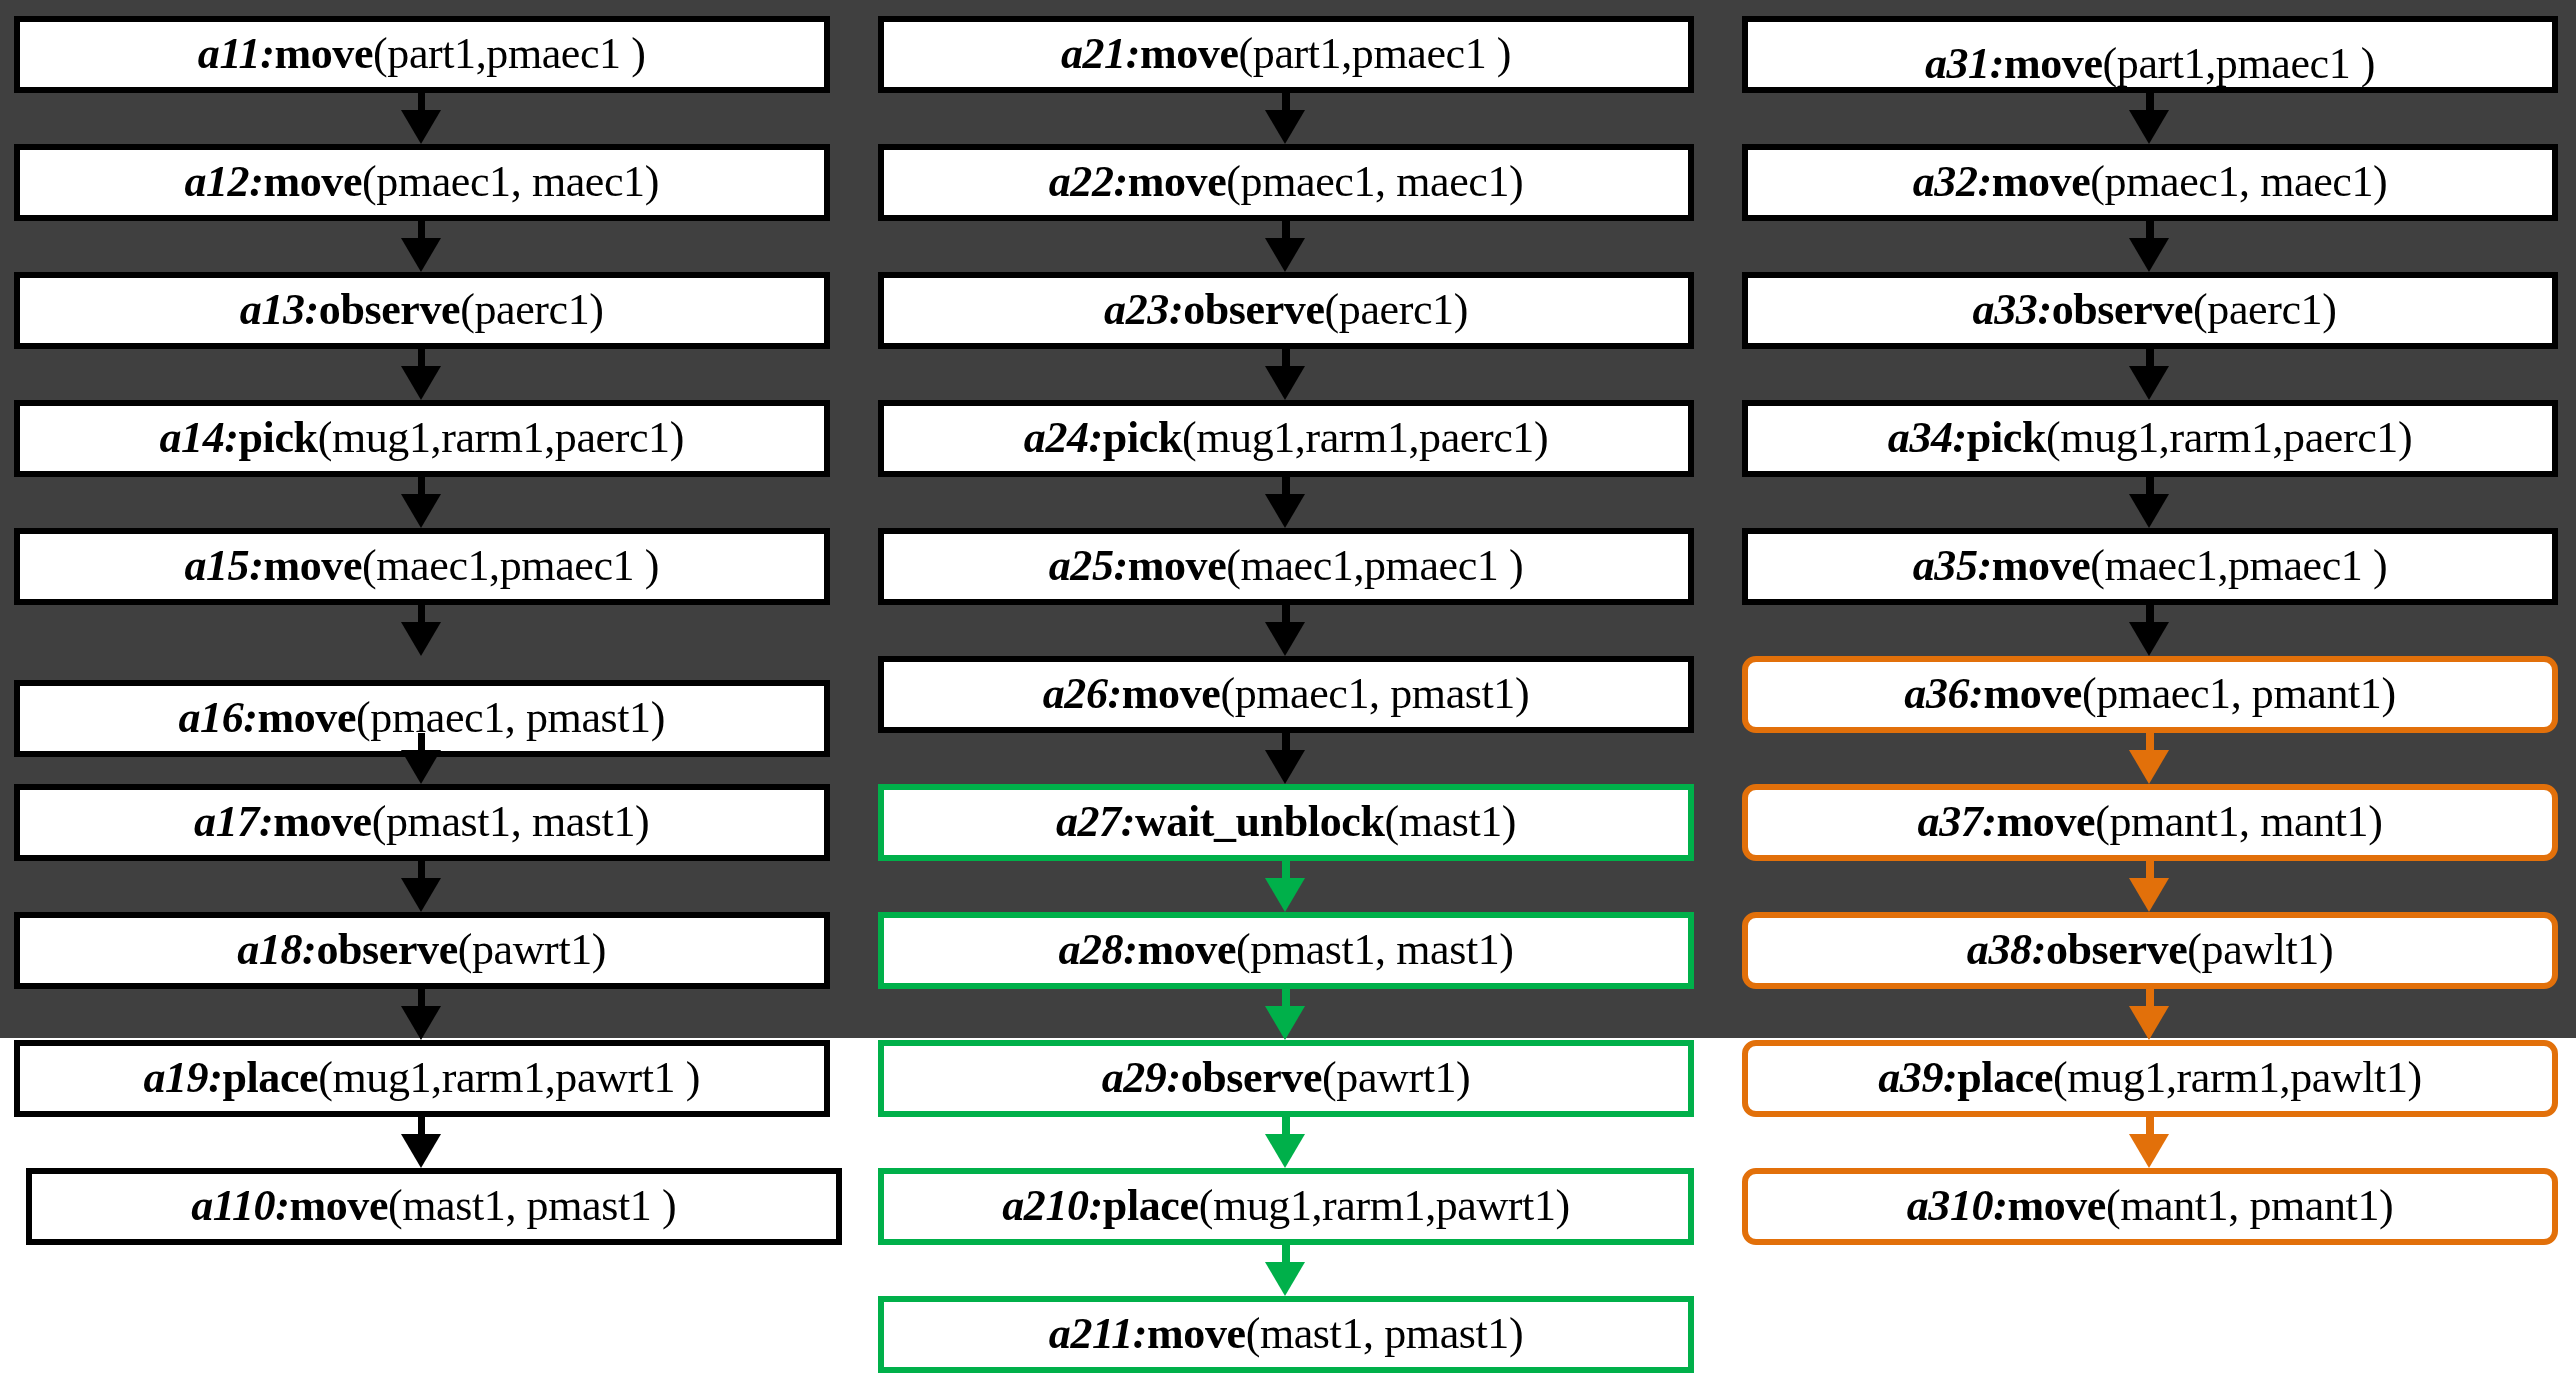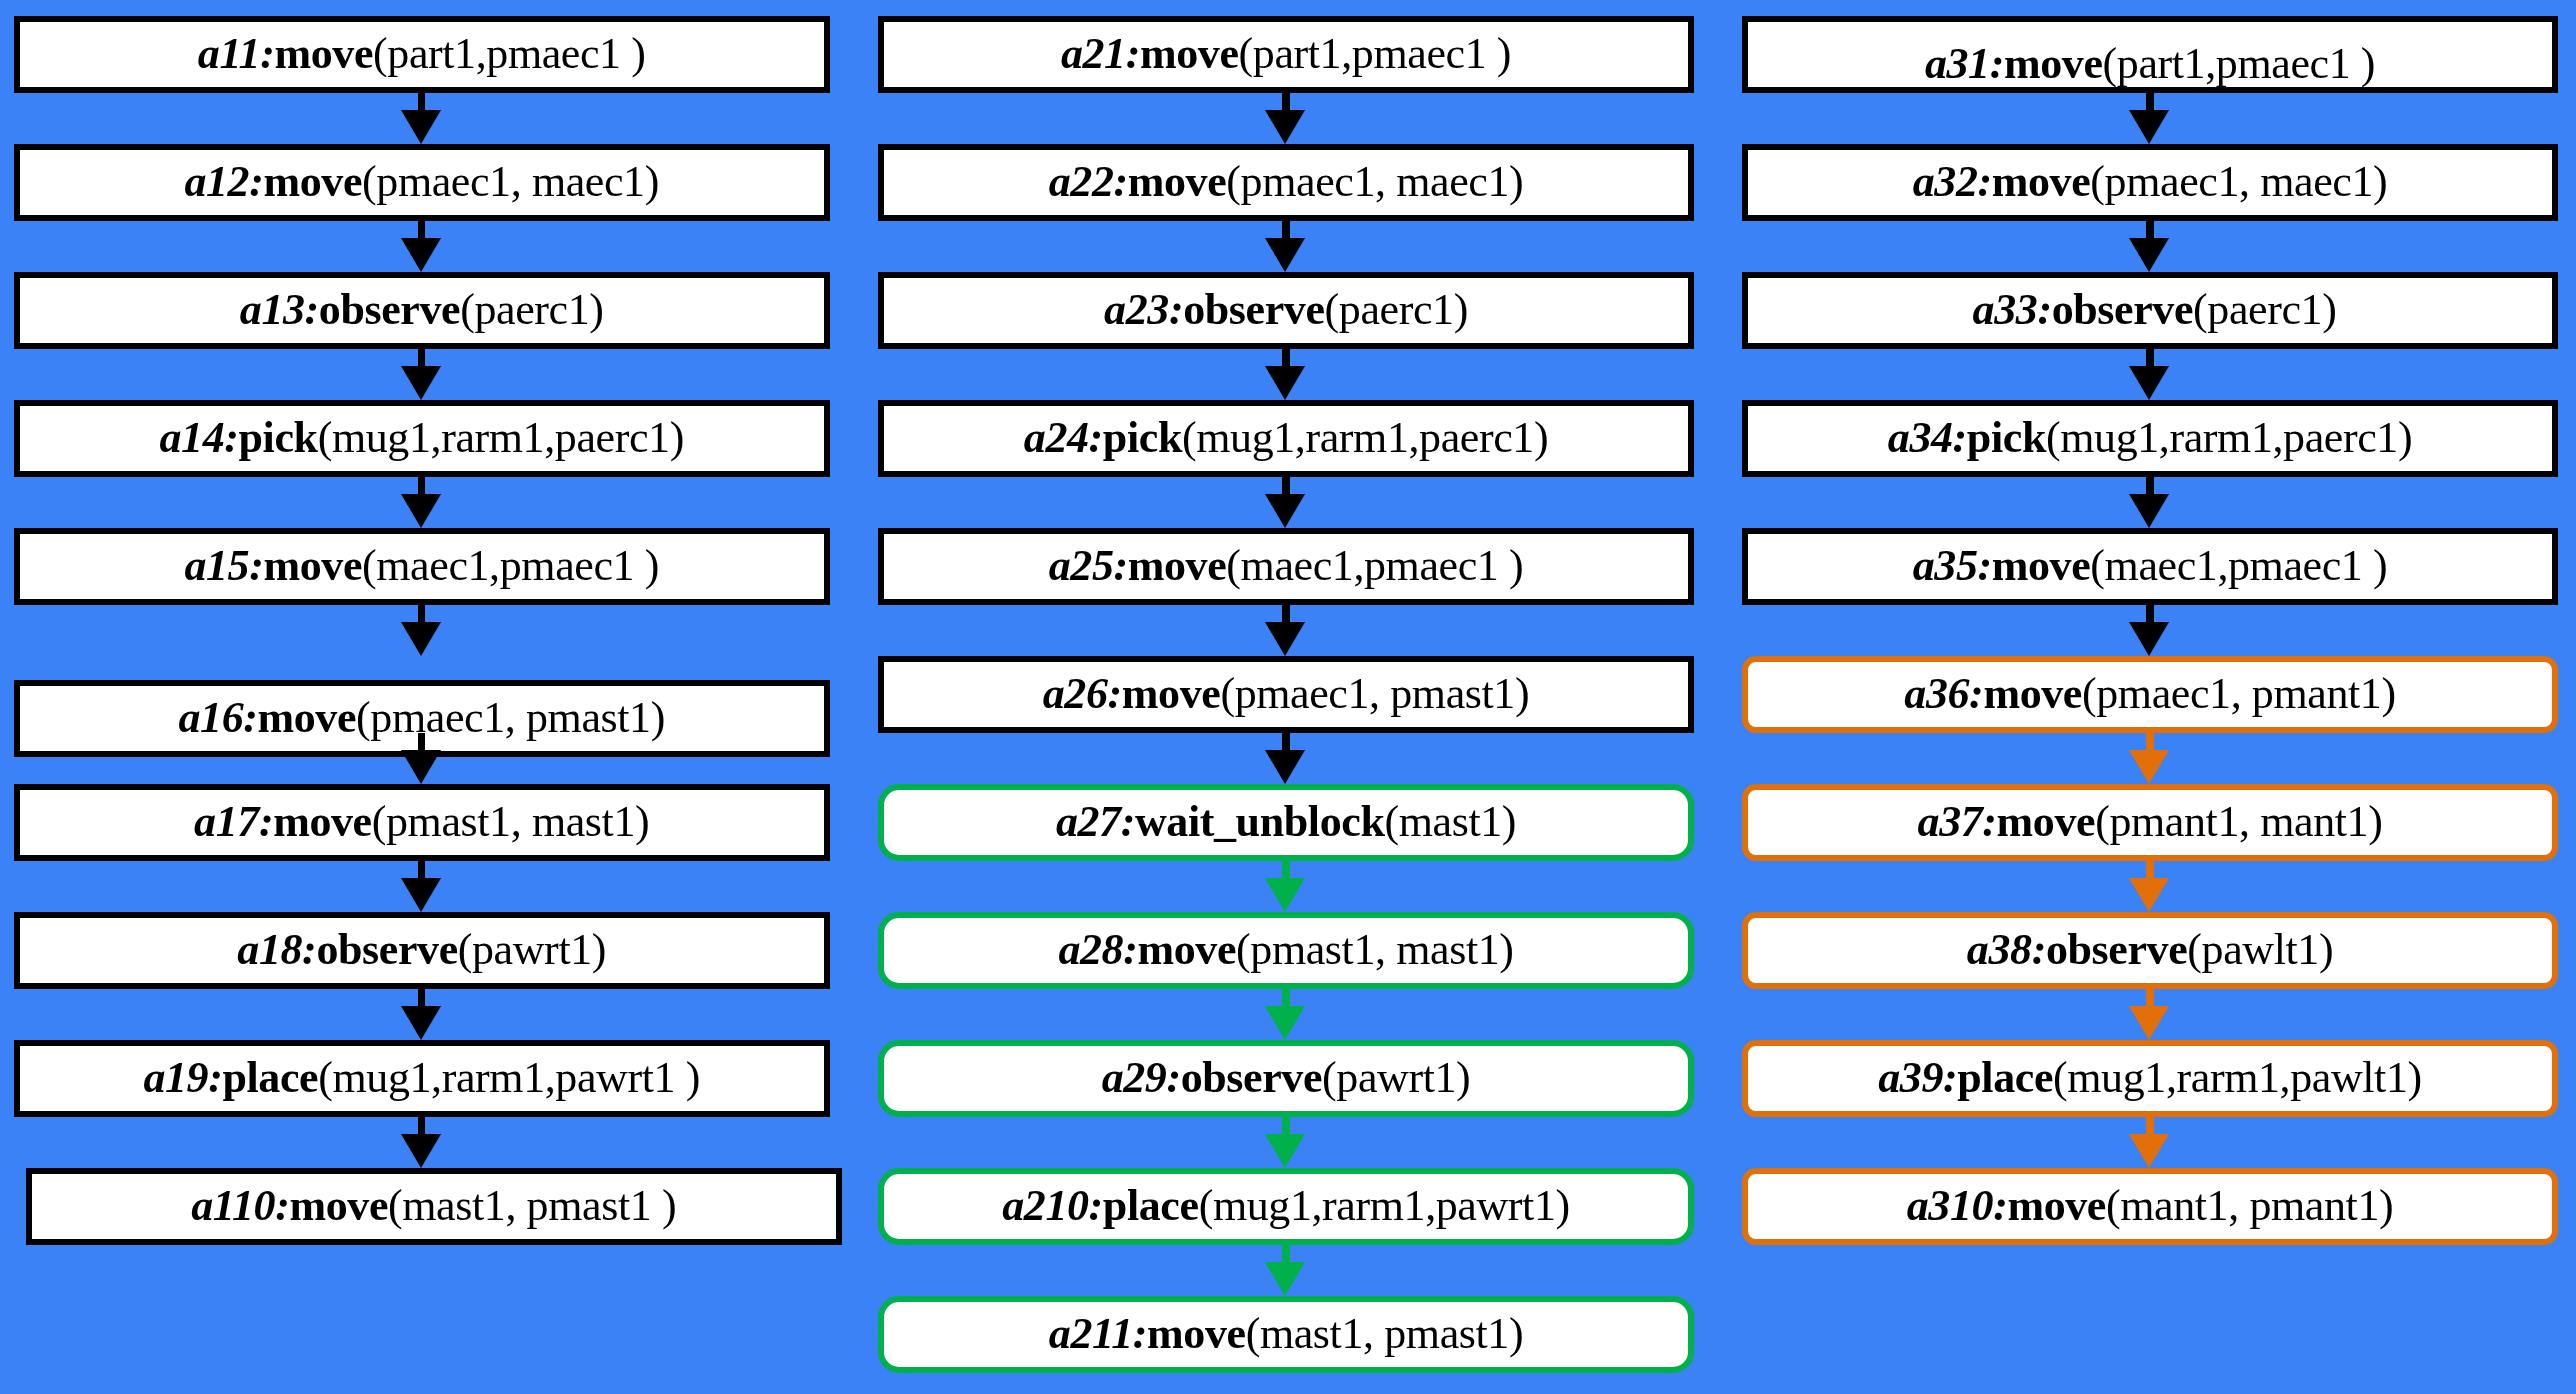--- a/index.html
+++ b/index.html
@@ -11,22 +11,22 @@
   body {
     width: 2576px;
     height: 1394px;
     font-family: "Liberation Serif", "DejaVu Serif", serif;
     overflow: hidden;
   }
 
   #canvas {
     position: relative;
     width: 2576px;
-    height: 1394px;
-    background: #3b82f6;
+    height: 1038px;
+    background: #404040;
     text-decoration: underline;
   }
 
   .column {
     position: absolute;
     top: 0;
     width: 816px;
     height: 1394px;
   }
   #col-1 { left: 13.7px; }
@@ -41,21 +41,21 @@
     height: 77px;
     box-sizing: border-box;
     background: #ffffff;
     border: 6.9px solid #000000;
     display: flex;
     align-items: center;
     justify-content: center;
     overflow: visible;
   }
   .node.c-black  { border-color: #000000; }
-  .node.c-green  { border-color: #00b04a; border-radius: 21px; }
+  .node.c-green  { border-color: #00b04a; }
   .node.c-orange { border-color: #e2700a; border-radius: 14px; }
 
   .node-label {
     color: #000000;
     font-size: 44px;
     line-height: 1;
     white-space: nowrap;
     letter-spacing: -0.4px;
     transform: translateY(-0.8px);
   }

